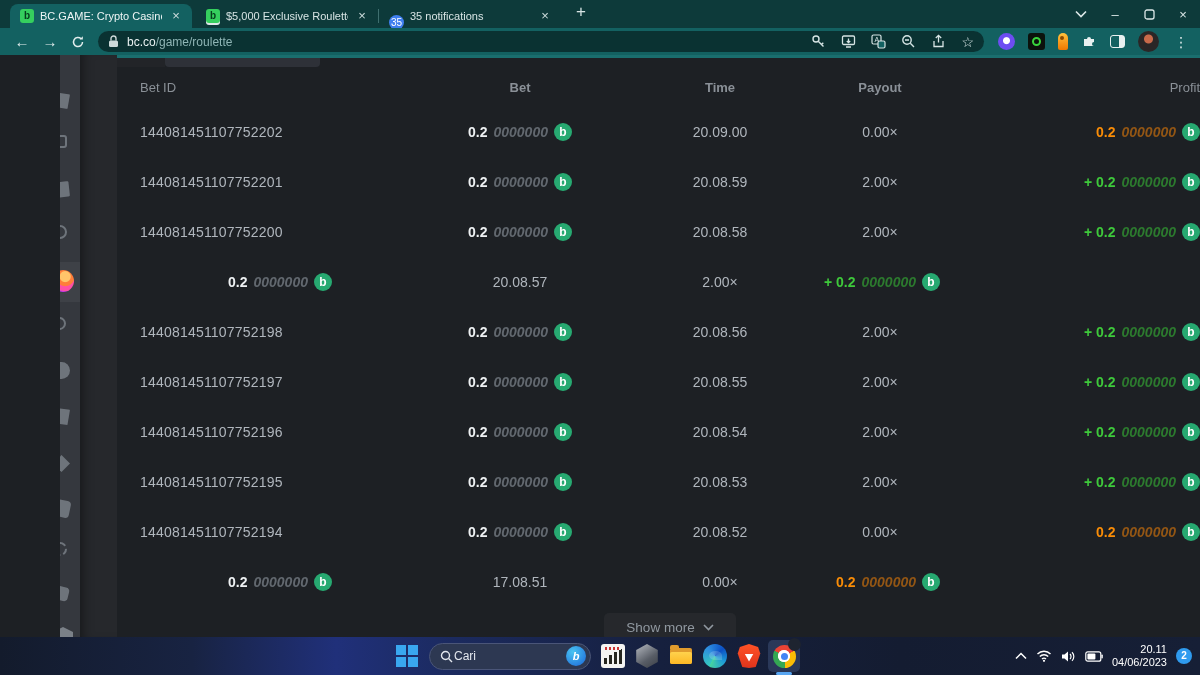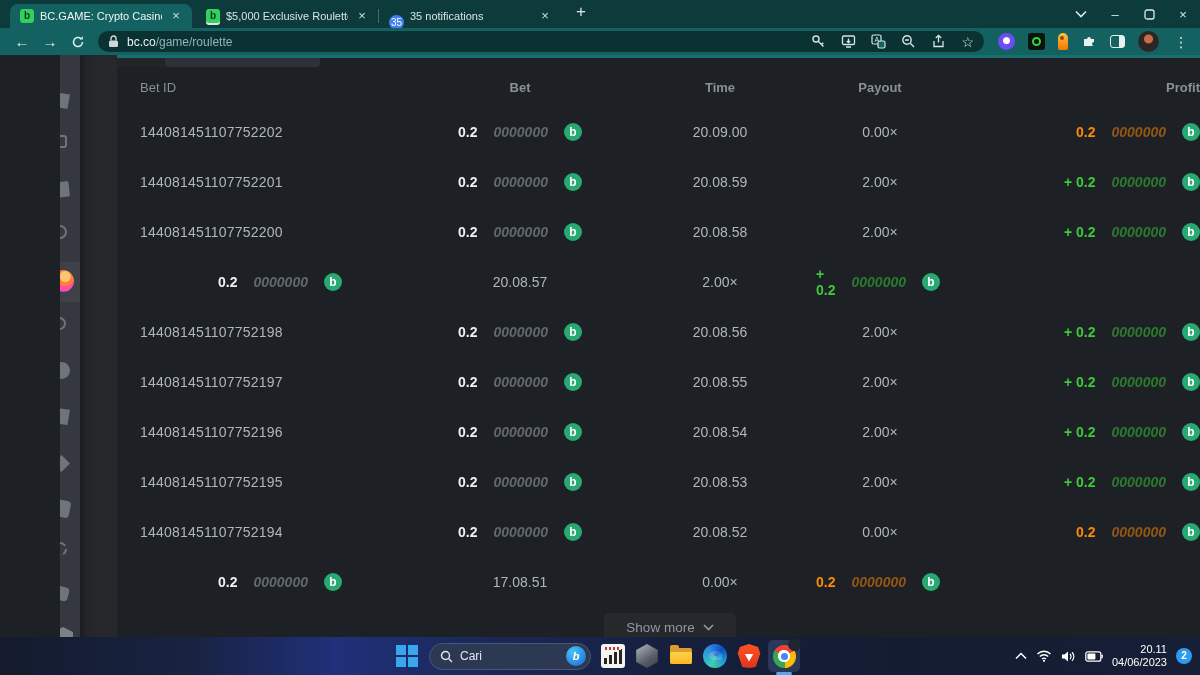--- a/index.html
+++ b/index.html
@@ -48,43 +48,43 @@
   .edgeR{position:absolute;left:1196px;top:0;width:4px;height:582px;background:#1b1d21;}
   .topline{position:absolute;left:57px;top:0;width:1143px;height:3px;background:#1a6e6e;}
   .remnant{position:absolute;left:57px;top:3px;width:1106px;height:9px;background:#1d2024;}
   .remnant .stub-l{position:absolute;left:0;top:0;width:48px;height:9px;background:#222428;}
   .remnant .stub-tab{position:absolute;left:48px;top:0;width:155px;height:9px;background:#2e3138;border-radius:0 0 4px 4px;}
 
   .main{position:absolute;left:57px;top:12px;width:1106px;height:570px;}
   .tgrid{display:grid;grid-template-columns:280px 200px 200px 120px 1fr;padding:0 23px;align-items:center;}
   .thead{height:40px;font-size:13px;color:#8a9097;}
   .thead .c2,.thead .c3,.thead .c4{text-align:center;font-weight:bold;}
-  .thead .c5{text-align:right;font-weight:bold;}
+  .thead .c5{text-align:right;}
   .trow{height:50px;font-size:14px;color:#b0b6bd;}
   .cell-id{letter-spacing:.2px;}
   .cell-mid{text-align:center;}
-  .amount{display:flex;align-items:center;justify-content:center;gap:16px;}
+  .amount{display:flex;align-items:center;justify-content:center;gap:6px;}
   .amount.right{justify-content:flex-end;}
   .amt-bold{font-weight:bold;color:#eef1f3;}
   .amt-dim{color:#62686f;font-weight:bold;font-style:italic;}
   .win .amt-bold{color:#3ec93b;}
   .win .amt-dim{color:#2c7a2e;}
   .loss .amt-bold{color:#f98c07;}
   .loss .amt-dim{color:#935614;}
   .coin{width:18px;height:18px;border-radius:50%;background:#27a971;color:#fff;font-size:12px;font-weight:bold;text-align:center;line-height:18px;flex:0 0 auto;}
   .showmore{margin:6px auto 0;width:132px;height:28px;background:#26282c;border-radius:5px;display:flex;align-items:center;justify-content:center;gap:8px;color:#9098a0;font-size:13.5px;}
 
   
   .taskbar{position:absolute;left:0;top:637px;width:1200px;height:38px;
     background:linear-gradient(90deg,#131b2c 0%,#182342 16%,#20307a 28%,#1b2a5e 38%,#16203e 55%,#141c31 75%,#161f36 100%);
     display:flex;align-items:center;}
   .tb-center{position:absolute;left:395px;top:0;height:38px;display:flex;align-items:center;gap:10px;}
   .startbtn{width:24px;height:24px;display:grid;grid-template-columns:10px 10px;grid-template-rows:10px 10px;gap:2px;padding:1px;}
   .startbtn i{background:#39a7f0;display:block;}
-  .searchpill{width:162px;height:27px;border-radius:14px;background:#2d3852;border:1px solid #4a5578;display:flex;align-items:center;padding:0 4px 0 10px;gap:7px;justify-content:space-between;}
+  .searchpill{width:162px;height:27px;border-radius:14px;background:#2d3852;border:1px solid #4a5578;display:flex;align-items:center;padding:0 4px 0 10px;gap:1px;justify-content:space-between;}
   .searchpill .stext{font-size:12px;color:#e3e7ee;flex:1;}
   .bing{width:20px;height:20px;border-radius:50%;background:radial-gradient(circle at 35% 30%,#49c4f2,#1b66d8);color:#fff;font-size:11px;font-weight:bold;font-style:italic;text-align:center;line-height:20px;}
   .tbicon{width:24px;height:24px;position:relative;}
   .klayout{background:#f4f4f2;border-radius:3px;display:flex;align-items:flex-end;justify-content:center;gap:2px;padding:3px 3px 4px;}
   .klayout i{width:3px;background:#26261f;display:block;}
   .klayout:after{content:"";position:absolute;top:3px;left:4px;right:4px;height:3px;background:repeating-linear-gradient(90deg,#c33 0 2px,#f4f4f2 2px 4px);}
   .gem{background:linear-gradient(145deg,#b9bdc4,#585d66 60%,#3a3e45);clip-path:polygon(50% 0,95% 25%,95% 75%,50% 100%,5% 75%,5% 25%);}
   .folder{position:relative;}
   .folder .back{position:absolute;left:1px;top:4px;width:22px;height:16px;border-radius:2px;background:#e09b2d;}
   .folder .back:before{content:"";position:absolute;left:0;top:-3px;width:9px;height:4px;border-radius:2px 2px 0 0;background:#e09b2d;}

